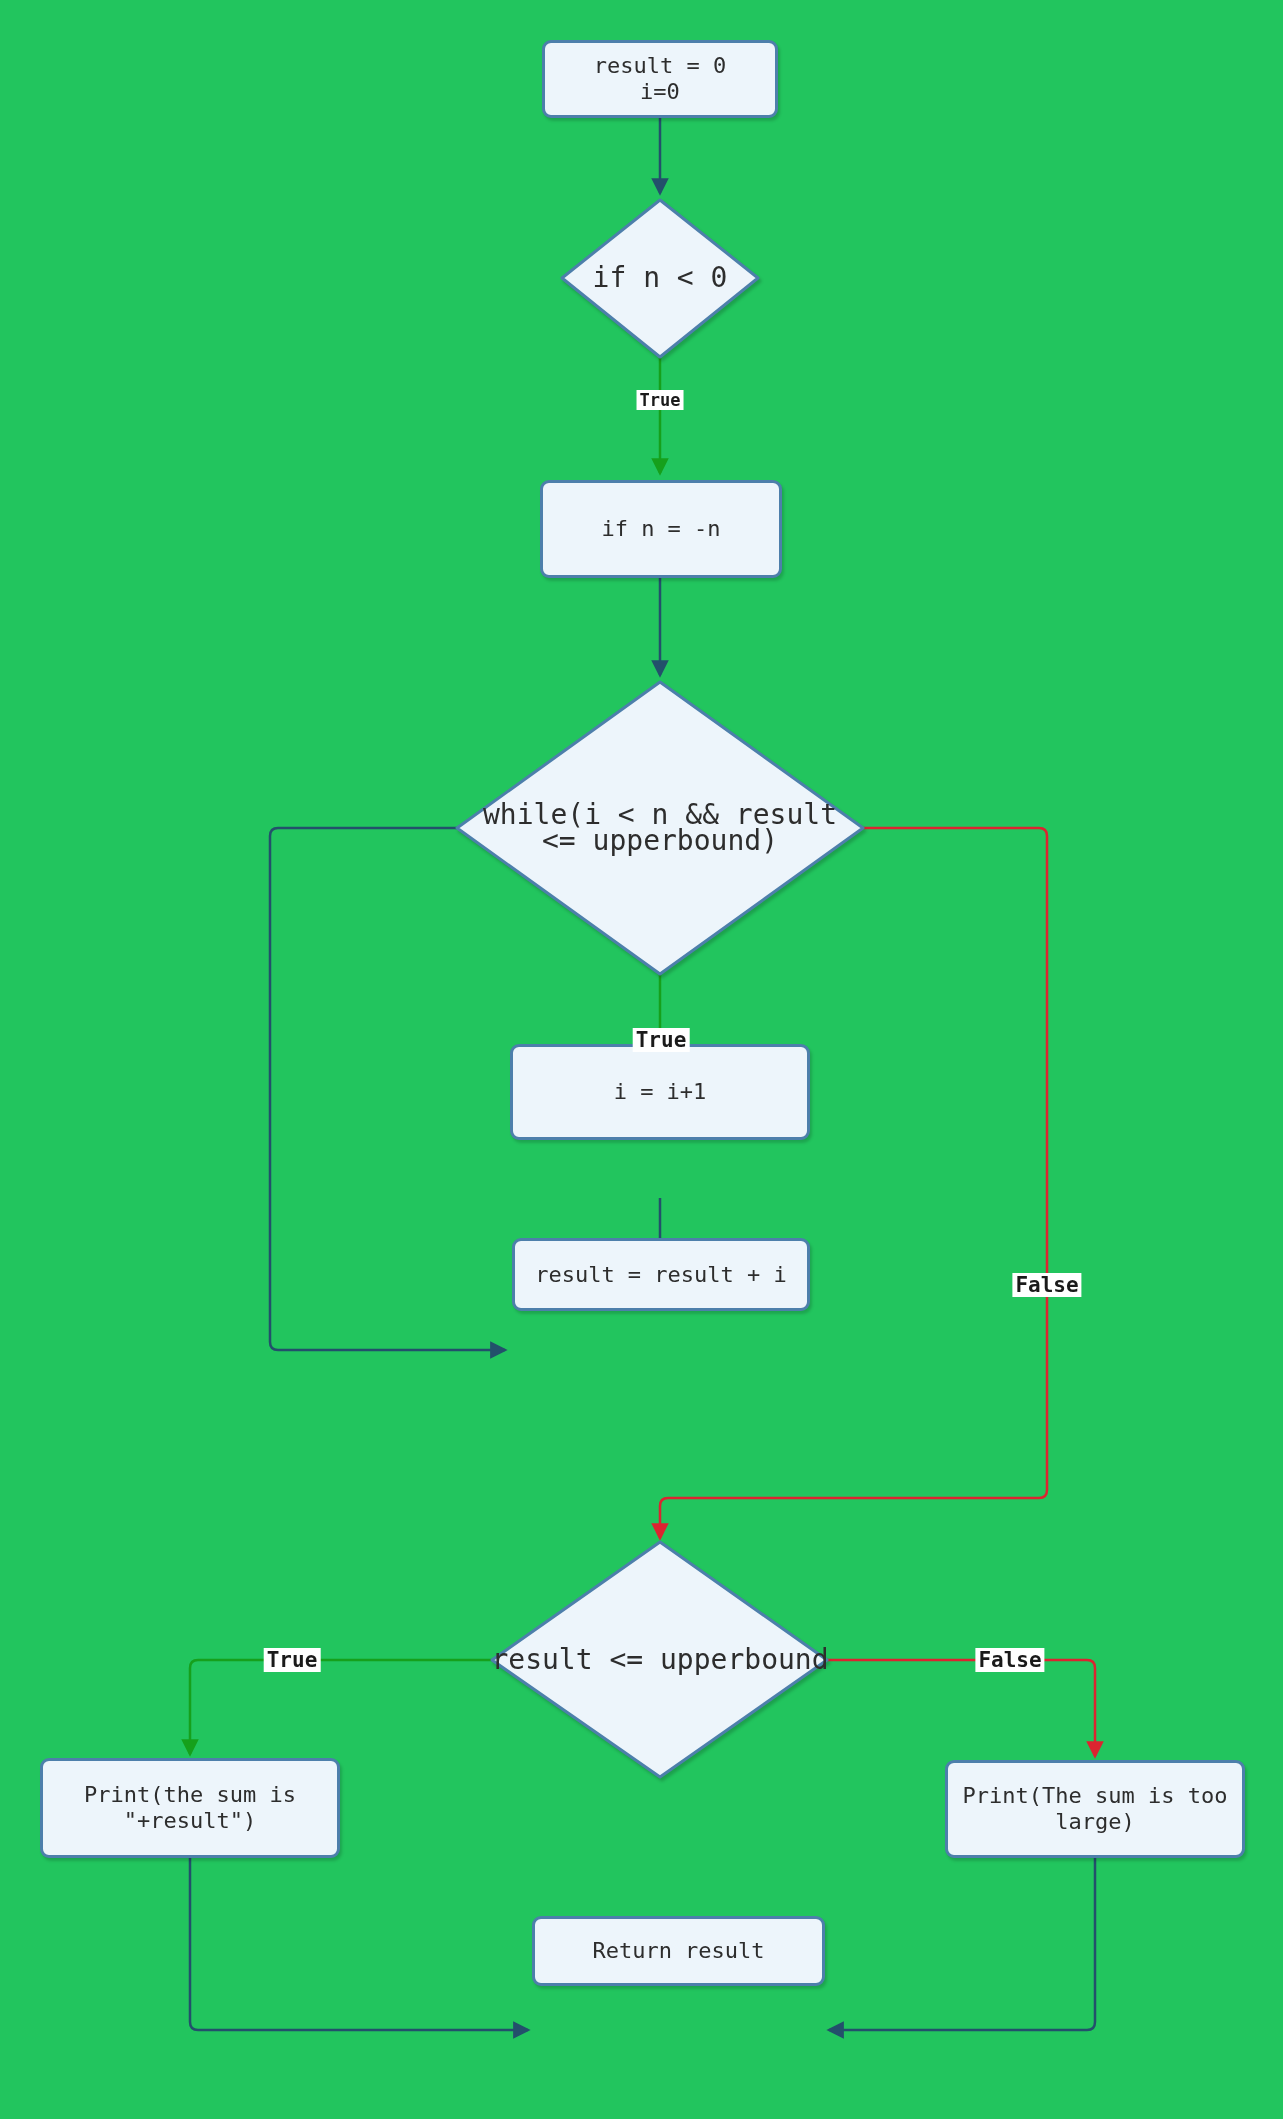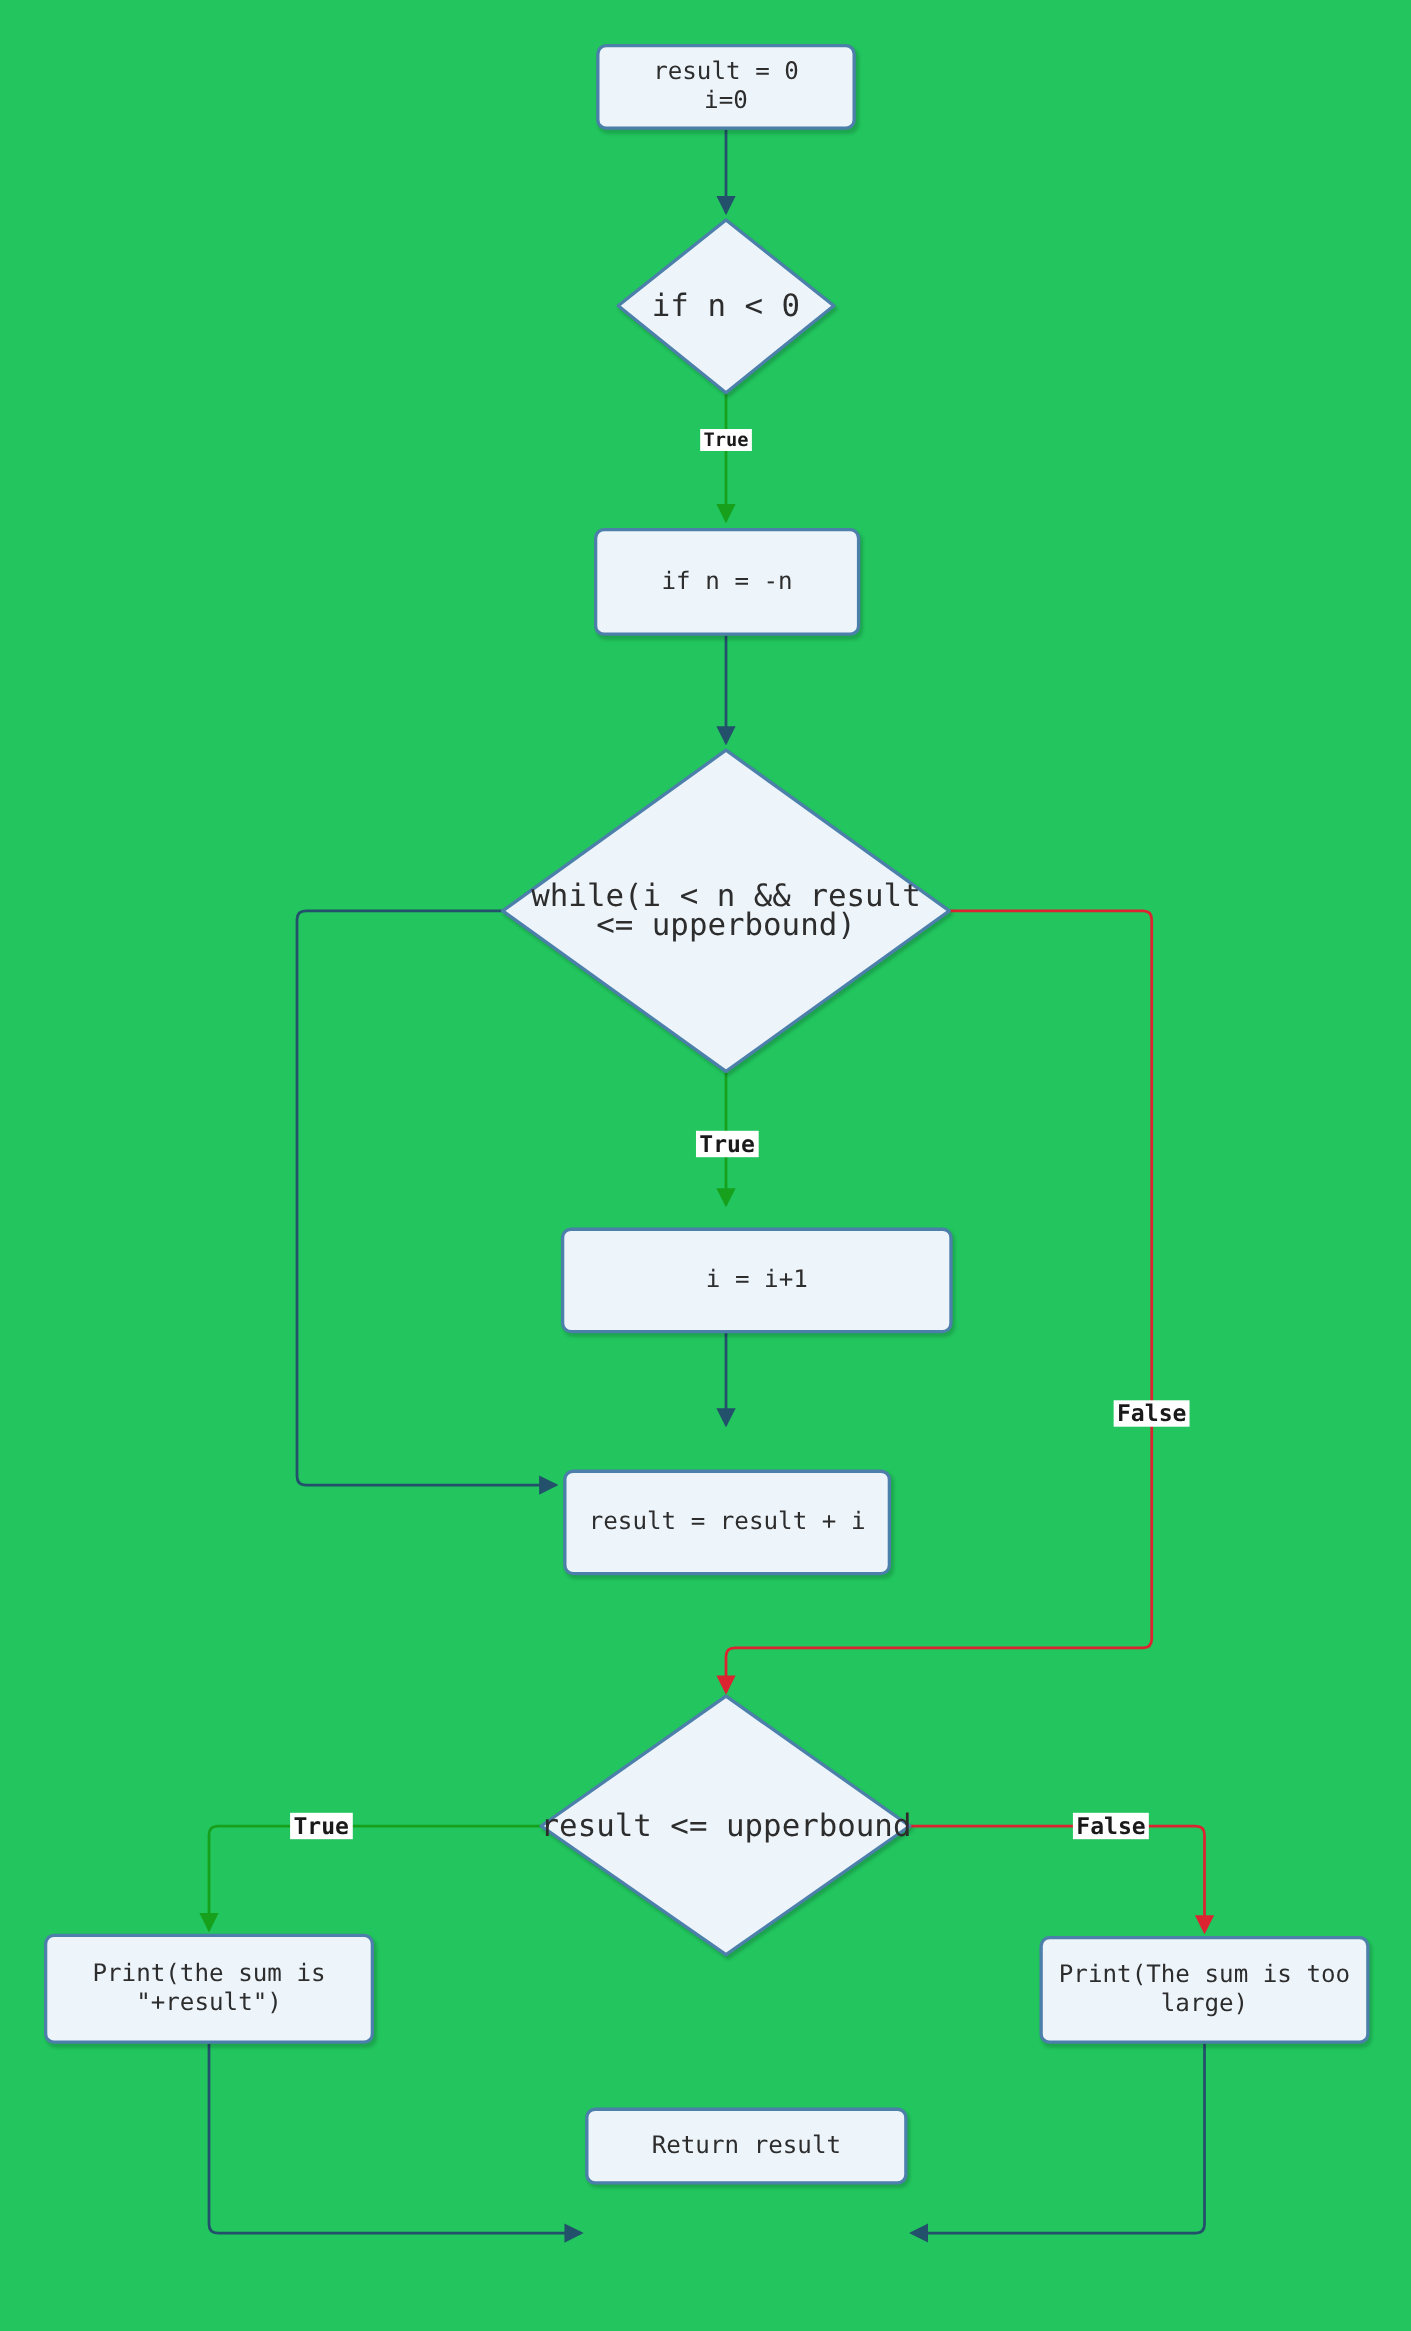--- a/index.html
+++ b/index.html
@@ -111,23 +111,23 @@
     <polygon class="diamond" points="660,200 758,278 660,357 562,278"></polygon>
     <polygon class="diamond" points="660,682 863,828 660,974 457,828"></polygon>
     <polygon class="diamond" points="660,1542 827,1660 660,1777 492,1660"></polygon>
   </svg>
 
   <div class="node-box" style="left:542px;top:40px;width:236px;height:78px;">result = 0
 i=0</div>
 
   <div class="node-box" style="left:540px;top:480px;width:242px;height:98px;">if n = -n</div>
 
-  <div class="node-box" style="left:510px;top:1116px;width:356px;height:96px;">i = i+1</div>
+  <div class="node-box" style="left:510px;top:1044px;width:300px;height:96px;">i = i+1</div>
 
-  <div class="node-box" style="left:512px;top:1336px;width:298px;height:96px;">result = result + i</div>
+  <div class="node-box" style="left:512px;top:1238px;width:298px;height:73px;">result = result + i</div>
 
   <div class="node-box" style="left:945px;top:1760px;width:300px;height:98px;">Print(The sum is too
 large)</div>
 
   <div class="node-box" style="left:40px;top:1758px;width:300px;height:100px;">Print(the sum is
 "+result")</div>
 
   <div class="node-box" style="left:532px;top:1916px;width:293px;height:70px;">Return result</div>
 
   <div class="diamond-text" style="left:560px;top:263px;width:200px;height:30px;">if n &lt; 0</div>

